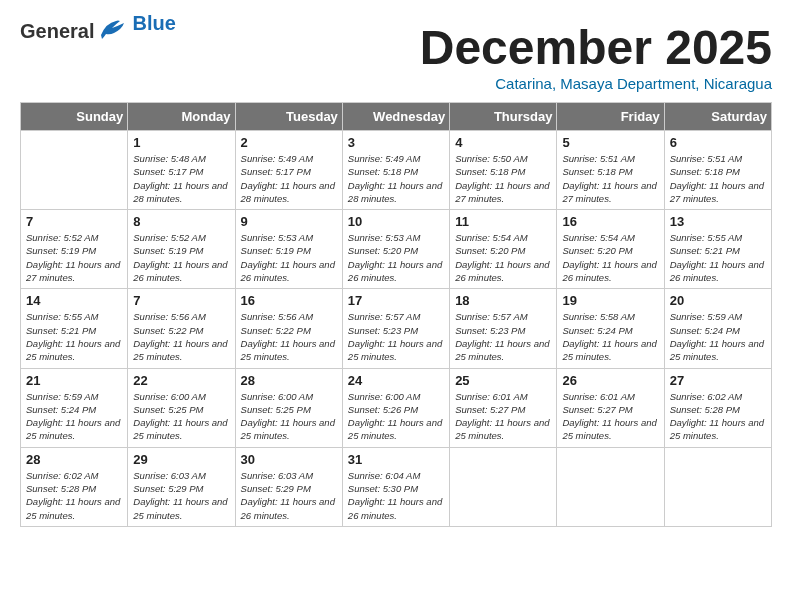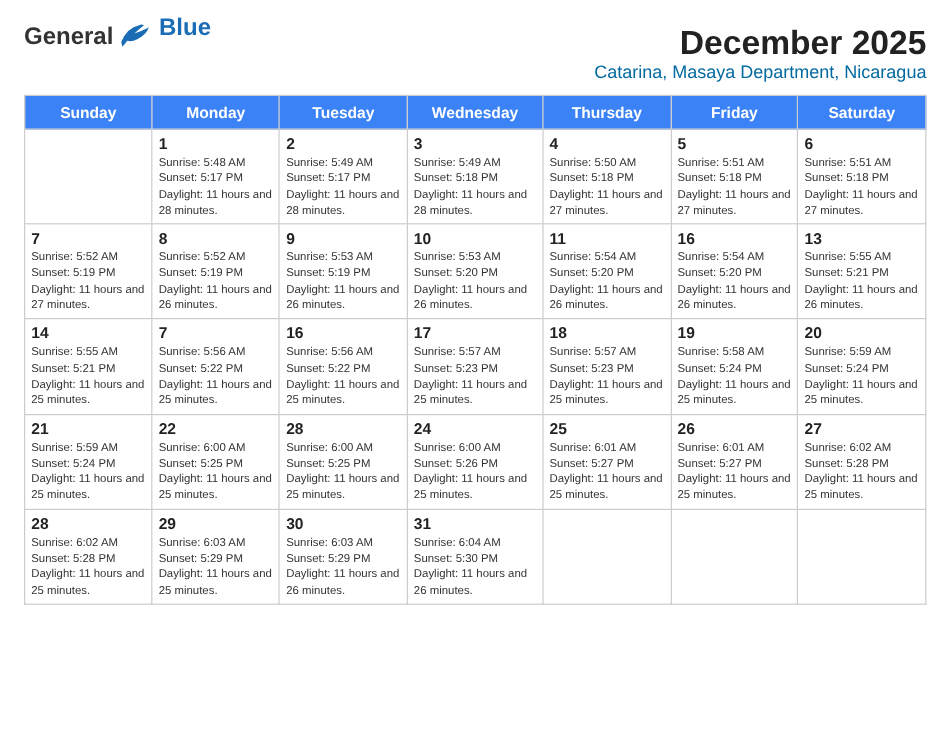--- a/index.html
+++ b/index.html
@@ -13,60 +13,61 @@
     .header-area {
       display: flex;
       justify-content: space-between;
       align-items: flex-start;
       margin-bottom: 10px;
     }
     .title-area {
       text-align: right;
     }
     .month-title {
-      font-size: 28px;
+      font-size: 48px;
       font-weight: bold;
       color: #222;
     }
     .subtitle {
       font-size: 15px;
       color: #0369a1;
     }
     .calendar {
       width: 100%;
       border-collapse: collapse;
       border: 1px solid #ccc;
     }
     .calendar th {
-      background-color: #3b82f6;
+      background-color: #737373;
       color: #fff;
       font-size: 13px;
       font-weight: bold;
-      padding: 6px 20px;
-      text-align: center;
+      padding: 6px 4px;
+      text-align: right;
       border: 1px solid #ccc;
     }
     .calendar td {
       vertical-align: top;
       border: 1px solid #ccc;
       padding: 4px 5px;
       width: 107px;
       min-height: 80px;
     }
     .day-num {
       font-size: 13px;
       font-weight: bold;
       color: #222;
       display: block;
       margin-bottom: 2px;
     }
     .day-info {
       font-size: 9.5px;
       color: #333;
       line-height: 1.4;
+      font-style: italic;
     }
     .logo-wrap {
       display: flex;
       align-items: center;
     }
     .logo-general {
       font-size: 20px;
       font-weight: bold;
       color: #333;
     }

